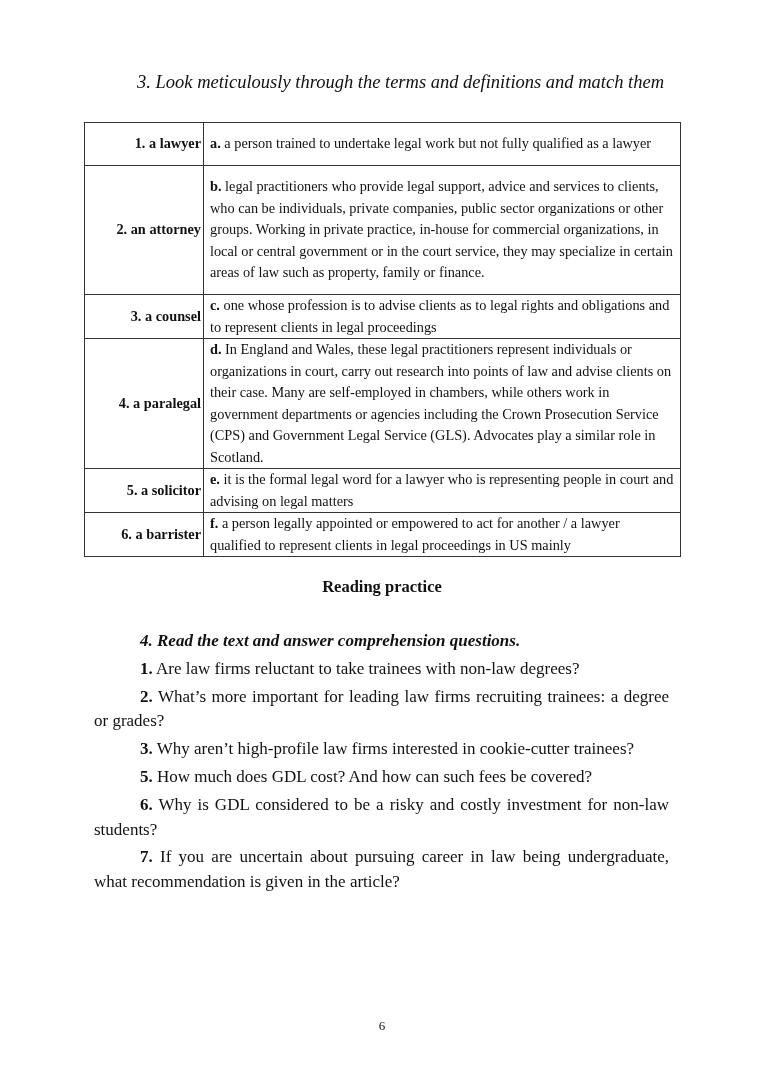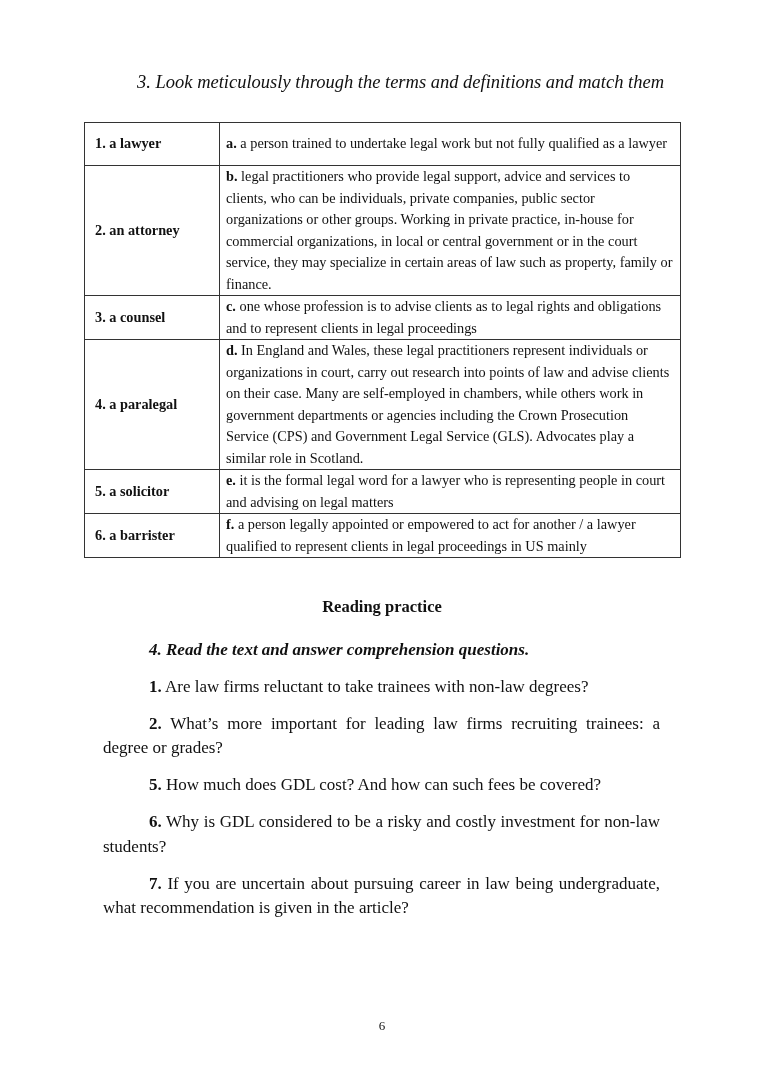--- a/index.html
+++ b/index.html
@@ -1,25 +1,25 @@
 <!DOCTYPE html>
 <html><head>
 <meta charset="utf-8">
 <style>
   html, body { margin: 0; padding: 0; background: #ffffff; }
   body { width: 764px; height: 1080px; position: relative; font-family: "Liberation Serif", serif; color: #111; }
   .task-title { position: absolute; left: 137px; top: 72px; font-size: 18.5px; font-weight: normal; font-style: italic; white-space: nowrap; }
   table.match { position: absolute; left: 84px; top: 122px; width: 597px; border-collapse: collapse; font-size: 14.3px; line-height: 21.5px; }
   table.match td { border: 1px solid #333; vertical-align: middle; }
-  td.term { width: 114px; text-align: left; font-weight: bold; padding: 0 10px; }
+  td.term { width: 114px; text-align: right; font-weight: bold; padding: 0 2px; }
   td.def { padding: 0 6px; }
   td.def b { font-weight: bold; }
-  .section-title { position: absolute; left: 0; width: 764px; top: 597px; text-align: center; font-size: 16.5px; font-weight: bold; }
+  .section-title { position: absolute; left: 0; width: 764px; top: 577px; text-align: center; font-size: 16.5px; font-weight: bold; }
   .task4 { position: absolute; left: 91px; top: 626px; width: 581px; font-size: 17px; line-height: 24.8px; }
-  .task4 p { margin: 12px; text-indent: 46px; text-align: justify; }
+  .task4 p { margin: 3px; text-indent: 46px; text-align: justify; }
   .task4 .intro { font-weight: bold; font-style: italic; }
   .task4 .num { font-weight: bold; }
   .page-num { position: absolute; left: 0; width: 764px; top: 1018px; text-align: center; font-size: 13px; }
 </style>
 </head>
 <body>
 
 <div class="task-title">3. Look meticulously through the terms and definitions and match them</div>
 
 <table class="match">
@@ -50,18 +50,19 @@
     </tr>
   </tbody>
 </table>
 
 <div class="section-title">Reading practice</div>
 
 <div class="task4">
   <p class="intro">4. Read the text and answer comprehension questions.</p>
   <p><span class="num">1.</span><span> Are law firms reluctant to take trainees with non-law degrees?</span></p>
   <p><span class="num">2.</span><span> What’s more important for leading law firms recruiting trainees: a degree or grades?</span></p>
+  <p><span class="num">3.</span><span> Why aren’t high-profile law firms interested in cookie-cutter trainees?</span></p>
   <p><span class="num">5.</span><span> How much does GDL cost? And how can such fees be covered?</span></p>
   <p><span class="num">6.</span><span> Why is GDL considered to be a risky and costly investment for non-law students?</span></p>
   <p><span class="num">7.</span><span> If you are uncertain about pursuing career in law being undergraduate, what recommendation is given in the article?</span></p>
 </div>
 
 <div class="page-num">6</div>
 
 </body></html>

